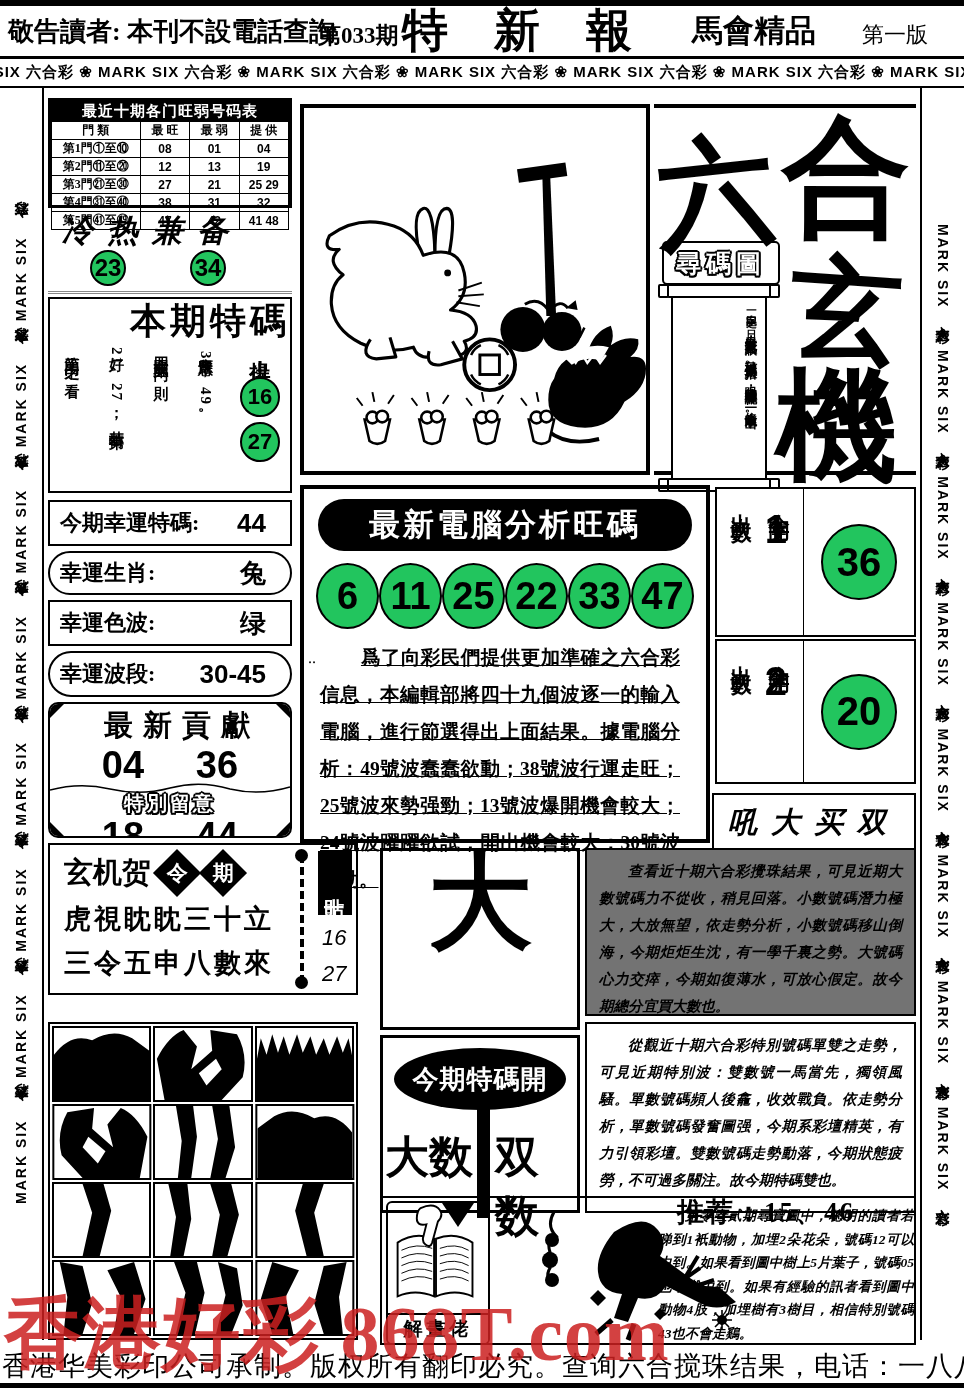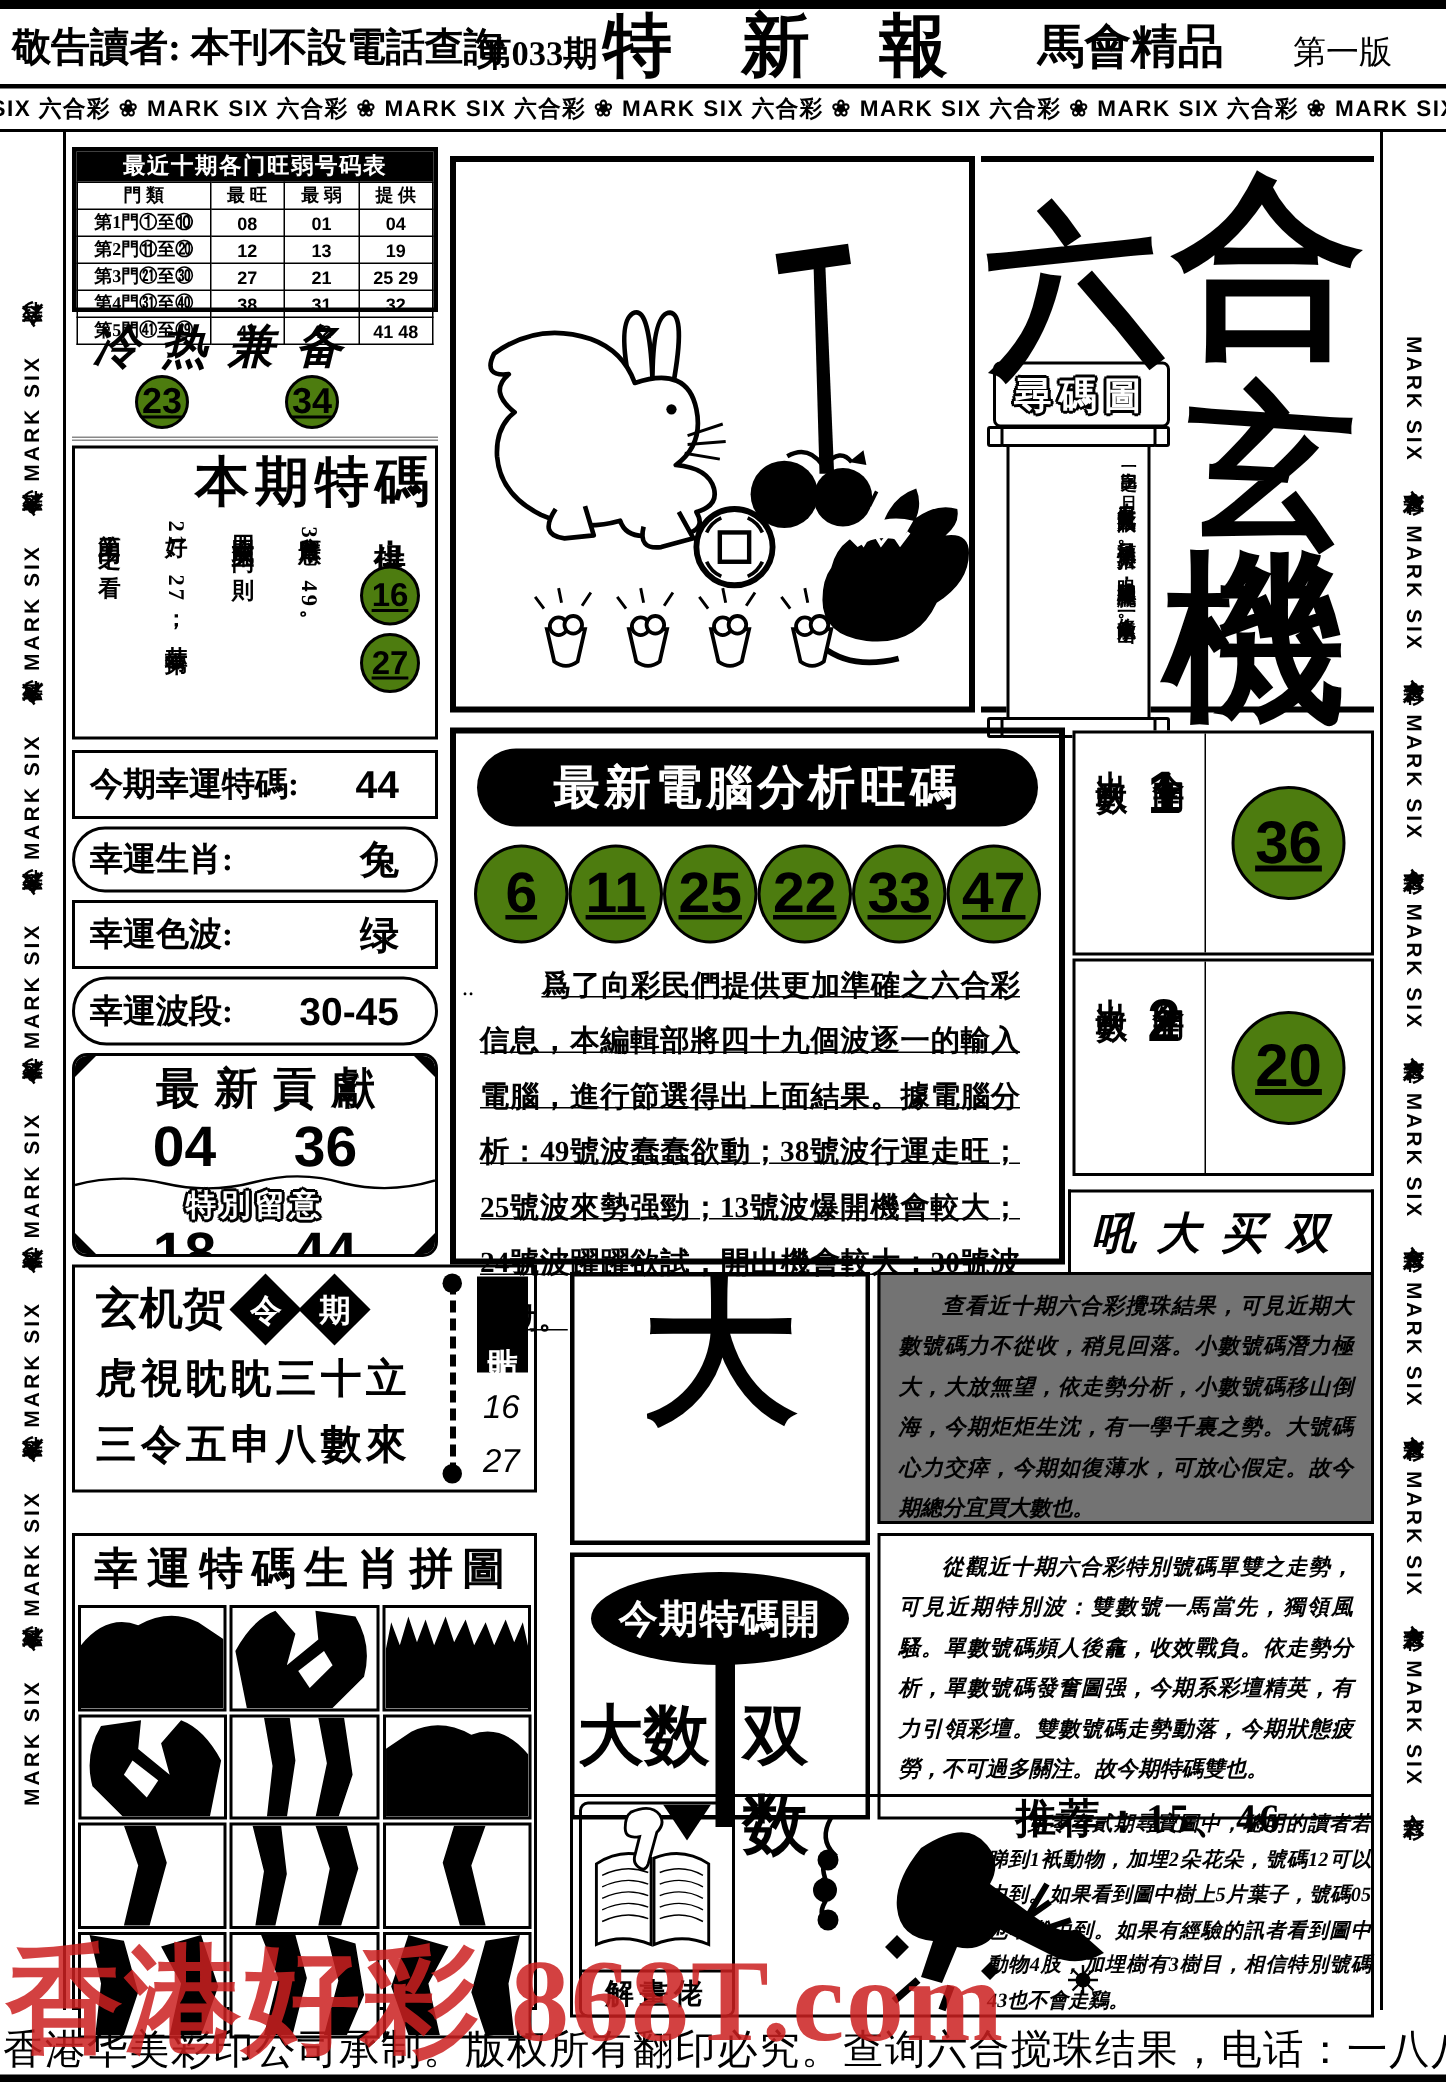--- a/index.html
+++ b/index.html
@@ -1,21 +1,21 @@
 <!DOCTYPE html>
 <html><head>
 <meta charset="utf-8">
 <style>
   html,body{margin:0;padding:0;background:#777;}
   #page{position:relative;width:964px;height:1388px;background:#fff;margin:0 auto;overflow:hidden;
         font-family:"Liberation Serif",serif;color:#000;}
   .abs{position:absolute;box-sizing:border-box;}
   .vtext{writing-mode:vertical-rl;text-orientation:mixed;}
   .ball{display:inline-flex;align-items:center;justify-content:center;border:2.5px solid #000;
-        border-radius:50%;background:#4d7c0f;font-weight:bold;font-family:"Liberation Sans",sans-serif;text-decoration:underline;}
+        border-radius:50%;background:#22c55e;font-weight:bold;font-family:"Liberation Sans",sans-serif;}
   .outline{color:#fff;font-weight:bold;
      text-shadow:-2px 0 #000,2px 0 #000,0 -2px #000,0 2px #000,-1.5px -1.5px #000,1.5px 1.5px #000,-1.5px 1.5px #000,1.5px -1.5px #000;}
   
   #topbar{left:0;top:0;width:964px;height:6px;background:#000;}
   #hdr-notice{left:8px;top:14px;font-size:26px;font-weight:bold;}
   #hdr-issue{left:318px;top:20px;font-size:23px;font-weight:bold;}
   #hdr-title{left:402px;top:0px;font-size:46px;font-weight:bold;letter-spacing:46px;white-space:nowrap;}
   #hdr-brand{left:692px;top:10px;font-size:31px;font-weight:bold;}
   #hdr-edition{left:862px;top:20px;font-size:22px;}
   #hdr-line{left:0;top:56px;width:964px;height:2px;background:#000;}
@@ -282,21 +282,20 @@
     <div id="my-l2">三令五申八數來</div>
     <div id="my-dash"></div>
     <div class="enddot" style="top:4px;"></div>
     <div class="enddot" style="bottom:4px;"></div>
     <div id="my-tip">貼士</div>
     <div class="tipnum" style="top:80px;">16</div>
     <div class="tipnum" style="top:116px;">27</div>
   </div>
 
   <div id="pz-box" class="abs">
-    <div id="pz-title">幸運特碼生肖拼圖</div>
     <div id="pz-grid">
       <div class="tile">
           <svg viewBox="0 0 100 70" preserveAspectRatio="none">
             <path d="M0,26 Q18,4 40,12 Q62,0 82,10 L100,22 L100,70 L0,70 Z M62,14 l10,-6 l6,8 l-12,4 Z" fill="#000"></path>
           </svg>
         </div>
       <div class="tile">
           <svg viewBox="0 0 100 70" preserveAspectRatio="none">
             <path d="M10,70 L2,30 Q14,8 30,2 L44,18 L38,40 L60,22 L58,2 L86,6 Q98,26 92,48 L70,70 Z" fill="#000"></path>
             <path d="M46,44 l18,-14 l6,10 l-16,16 Z" fill="#fff"></path>

